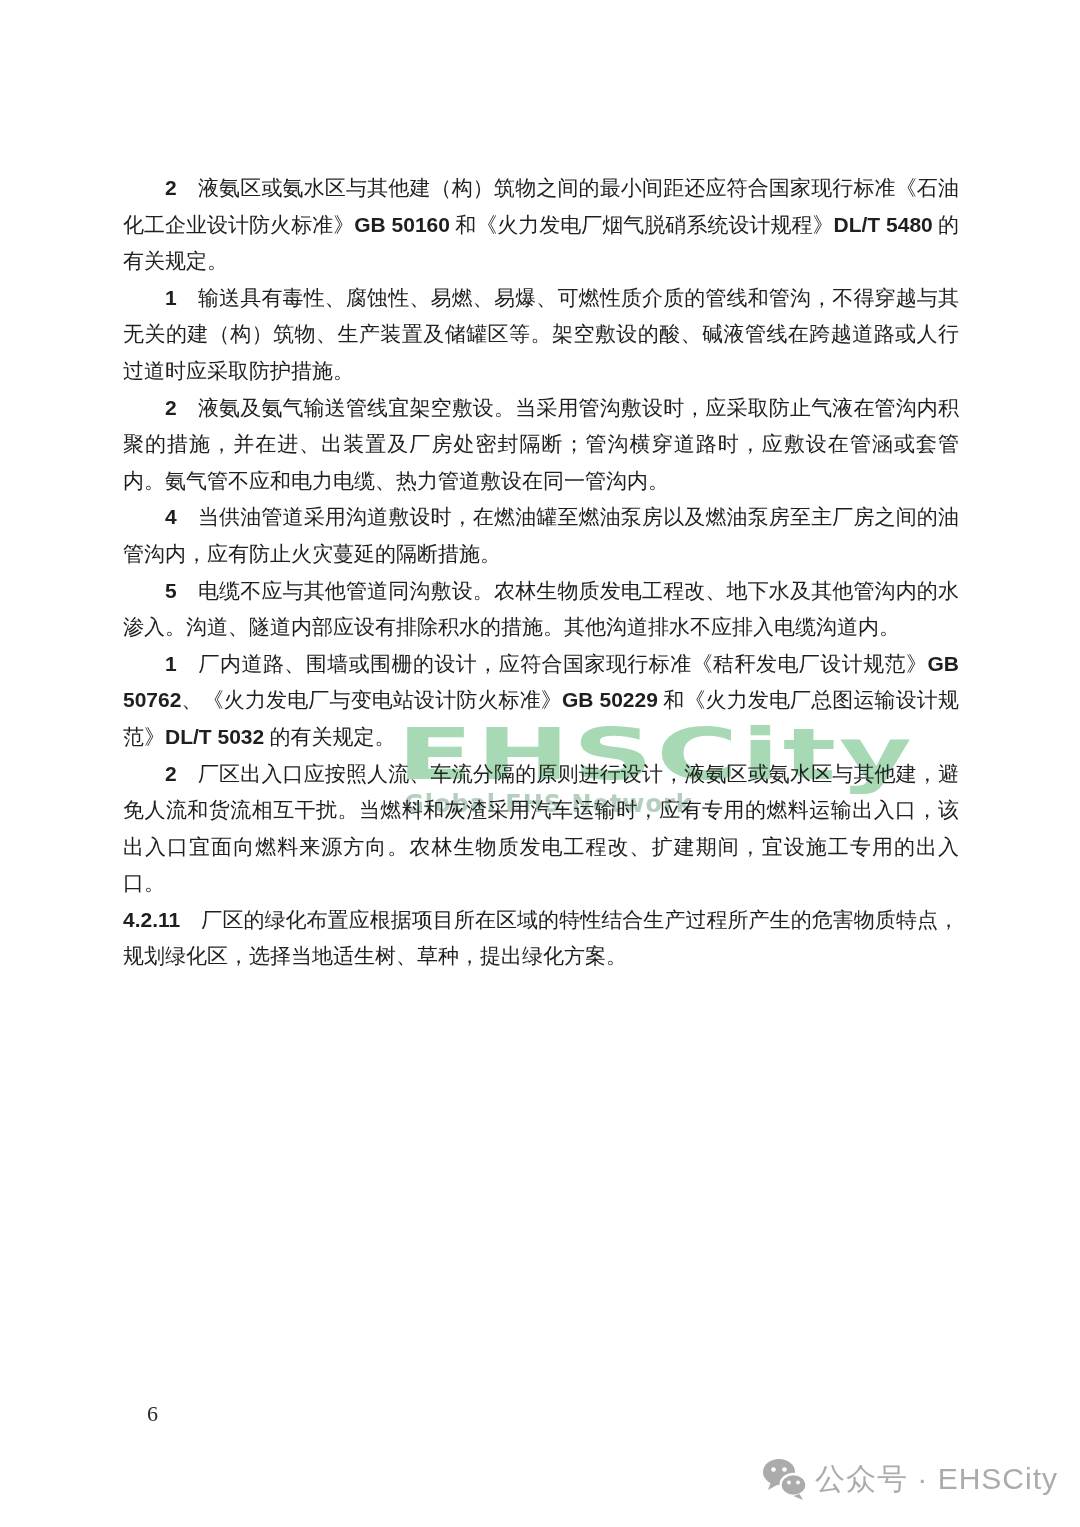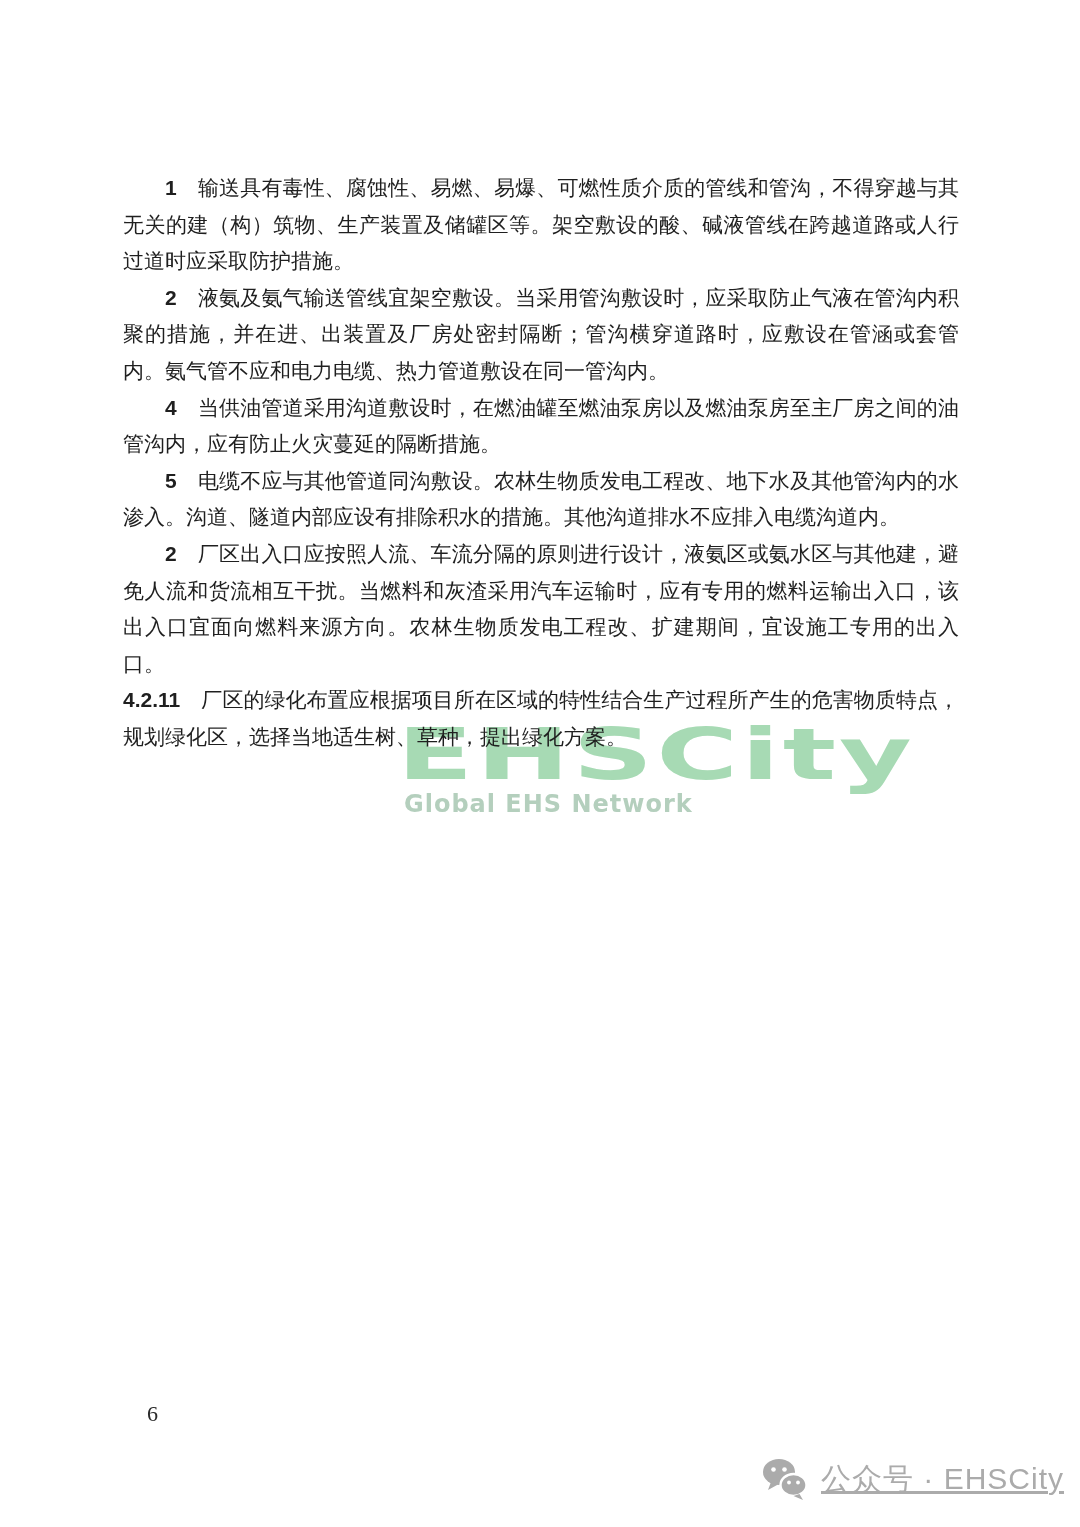--- a/index.html
+++ b/index.html
@@ -54,23 +54,22 @@
   .page-number {
     position: absolute; left: 147px; top: 1401px;
     z-index: 1;
     font-size: 22px;
     color: #2a2a2a;
   }
 
   .footer {
     position: absolute; left: 762px; top: 1458px;
     z-index: 1;
-    display: flex; align-items: center; gap: 13px;
+    display: flex; align-items: center; gap: 7px;
     color: #ababab;
-    text-decoration: underline;
   }
   .footer-label {
     font-family: "Liberation Sans", "DejaVu Sans", sans-serif;
     font-size: 30px;
     letter-spacing: 1px;
     color: #ababab;
     white-space: nowrap;
   }
   .wechat-svg { display: block; }
 </style>
@@ -78,24 +77,26 @@
 <body>
 
 <div class="page">
 
   <div class="watermark">
     <div class="wm-title">EHSCity</div>
     <div class="wm-sub">Global EHS Network</div>
   </div>
 
   <main class="doc-body" id="doc-body">
+      <p class="para item"><span class="code">2</span><span>　液氨区或氨水区与其他建（构）筑物之间的最小间距还应符合国家现行标准《石油化工企业设计防火标准》</span><span class="code">GB 50160</span><span> 和《火力发电厂烟气脱硝系统设计规程》</span><span class="code">DL/T 5480</span><span> 的有关规定。</span></p>
       <p class="para item"><span class="code">1</span><span>　输送具有毒性、腐蚀性、易燃、易爆、可燃性质介质的管线和管沟，不得穿越与其无关的建（构）筑物、生产装置及储罐区等。架空敷设的酸、碱液管线在跨越道路或人行过道时应采取防护措施。</span></p>
       <p class="para item"><span class="code">2</span><span>　液氨及氨气输送管线宜架空敷设。当采用管沟敷设时，应采取防止气液在管沟内积聚的措施，并在进、出装置及厂房处密封隔断；管沟横穿道路时，应敷设在管涵或套管内。氨气管不应和电力电缆、热力管道敷设在同一管沟内。</span></p>
       <p class="para item"><span class="code">4</span><span>　当供油管道采用沟道敷设时，在燃油罐至燃油泵房以及燃油泵房至主厂房之间的油管沟内，应有防止火灾蔓延的隔断措施。</span></p>
       <p class="para item"><span class="code">5</span><span>　电缆不应与其他管道同沟敷设。农林生物质发电工程改、地下水及其他管沟内的水渗入。沟道、隧道内部应设有排除积水的措施。其他沟道排水不应排入电缆沟道内。</span></p>
+      <p class="para item"><span class="code">1</span><span>　厂内道路、围墙或围栅的设计，应符合国家现行标准《秸秆发电厂设计规范》</span><span class="code">GB 50762</span><span>、《火力发电厂与变电站设计防火标准》</span><span class="code">GB 50229</span><span> 和《火力发电厂总图运输设计规范》</span><span class="code">DL/T 5032</span><span> 的有关规定。</span></p>
       <p class="para item"><span class="code">2</span><span>　厂区出入口应按照人流、车流分隔的原则进行设计，液氨区或氨水区与其他建，避免人流和货流相互干扰。当燃料和灰渣采用汽车运输时，应有专用的燃料运输出入口，该出入口宜面向燃料来源方向。农林生物质发电工程改、扩建期间，宜设施工专用的出入口。</span></p>
       <p class="para section"><span class="code">4.2.11</span><span>　厂区的绿化布置应根据项目所在区域的特性结合生产过程所产生的危害物质特点，规划绿化区，选择当地适生树、草种，提出绿化方案。</span></p>
     </main>
 
   <div class="page-number">6</div>
 
   <div class="footer">
     <svg class="wechat-svg" width="46" height="42" viewBox="0 0 46 42" aria-hidden="true">
       <g fill="#ababab">
         <ellipse cx="17" cy="14" rx="16" ry="13"></ellipse>

